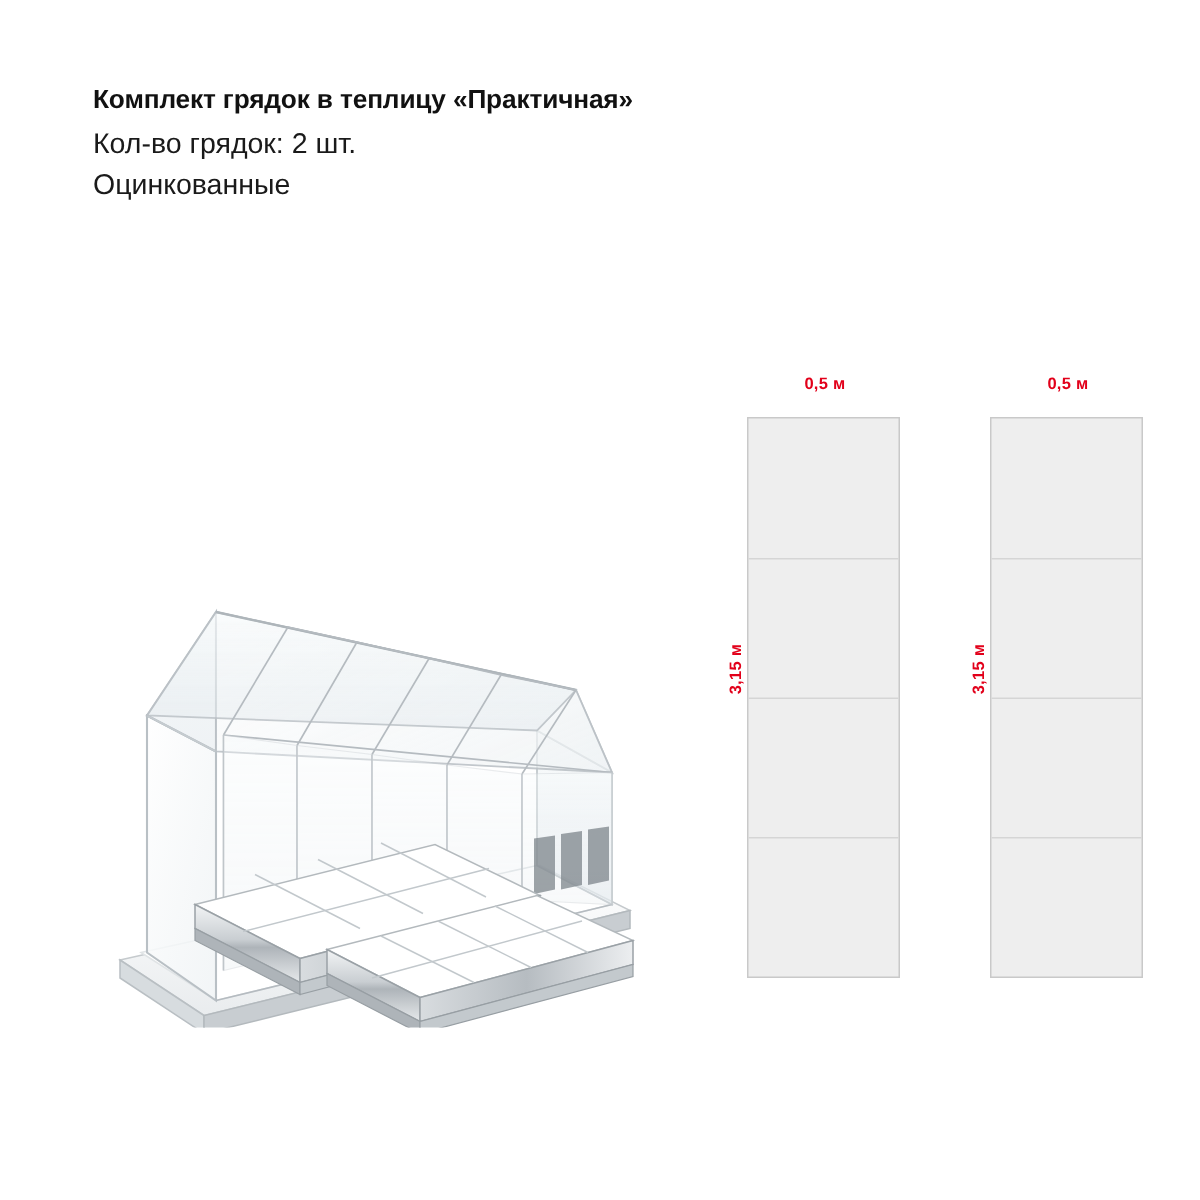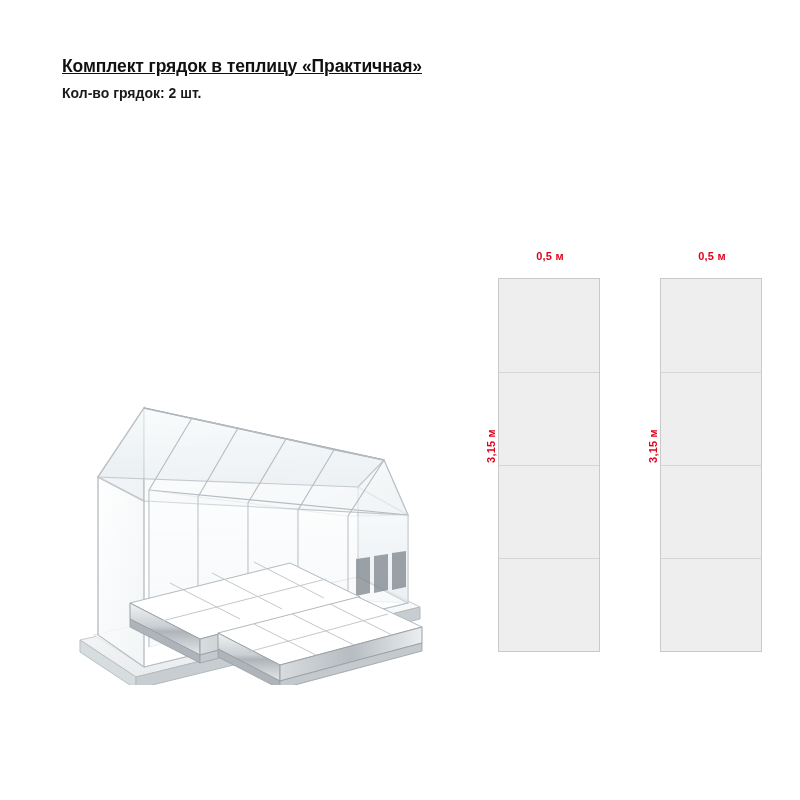--- a/index.html
+++ b/index.html
@@ -28,28 +28,27 @@
     top: 56px;
     width: 560px;
   }
   .header .title {
     font-size: 17.5px;
     font-weight: bold;
     letter-spacing: -0.1px;
     line-height: 1.25;
     margin: 0 0 6px 0;
     color: #111111;
-    text-decoration: underline;
   }
   .header .specline {
-    font-size: 14px;
+    font-size: 19px;
     line-height: 1.42;
     color: #1a1a1a;
     margin: 0;
-    font-weight: bold;
+    font-weight: normal;
   }
 
   
   .illustration {
     position: absolute;
     left: 40px;
     top: 215px;
     width: 420px;
     height: 470px;
   }
@@ -118,20 +117,21 @@
   }
 </style>
 </head>
 <body>
 
 <div class="page">
 
   <div class="header">
     <div class="title">Комплект грядок в теплицу «Практичная»</div>
     <div class="specline">Кол-во грядок: 2 шт.</div>
+    <div class="specline">Оцинкованные</div>
   </div>
 
   <div class="illustration">
     <svg width="420" height="470" viewBox="0 0 420 470" xmlns="http://www.w3.org/2000/svg">
       <defs>
         <linearGradient id="glassA" x1="0" y1="0" x2="1" y2="1">
           <stop offset="0%" stop-color="#ffffff" stop-opacity="0.92"></stop>
           <stop offset="100%" stop-color="#eef2f4" stop-opacity="0.75"></stop>
         </linearGradient>
         <linearGradient id="glassB" x1="0" y1="0" x2="0" y2="1">

